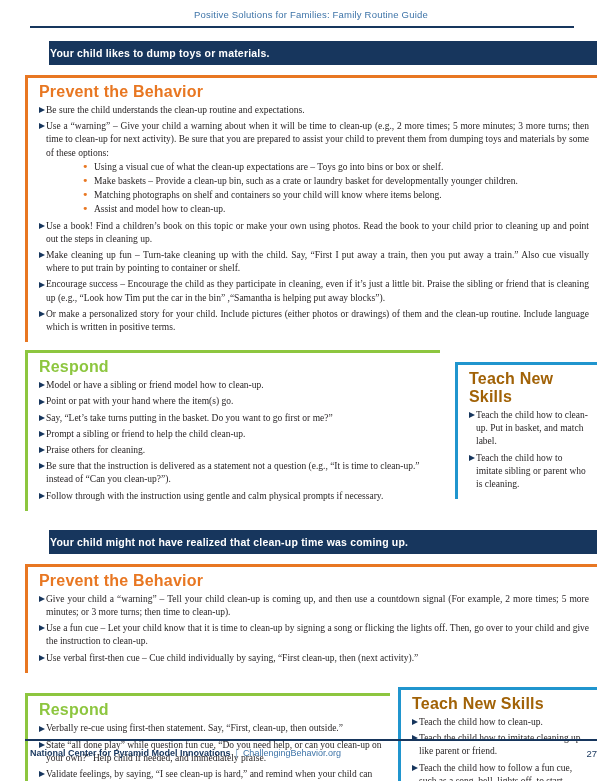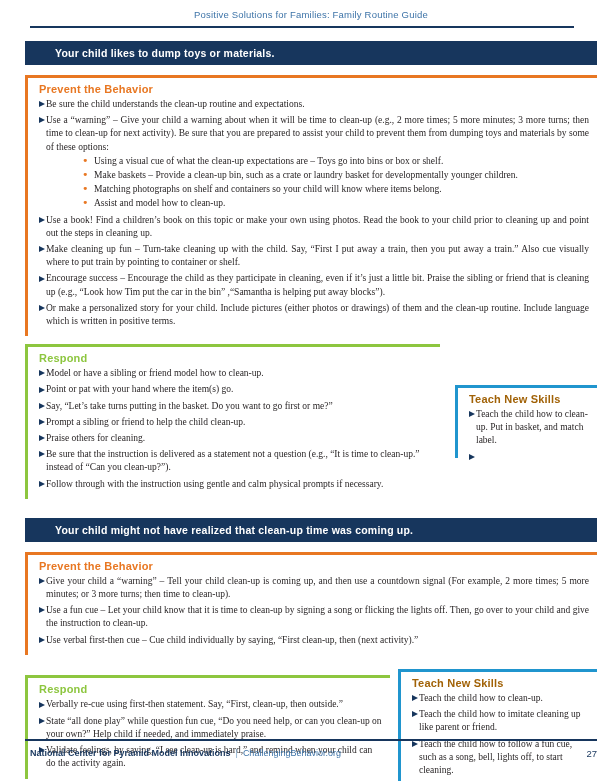--- a/index.html
+++ b/index.html
@@ -15,28 +15,28 @@
   .doc-header-title{
     text-align:center;font-family:"Liberation Sans",sans-serif;
     font-size:9.5px;color:#3e74a8;letter-spacing:.2px;
   }
   .doc-header-rule{height:2px;background:#17365d;margin:6px 0 0 5px;width:544px;}
 
   
   .banner{
     background:#17365d;color:#ffffff;height:24px;line-height:24px;
     font-family:"Liberation Sans",sans-serif;font-weight:bold;font-size:10.5px;
-    padding-left:30px;letter-spacing:.2px;
+    padding-left:1px;letter-spacing:.2px;margin-left:24px;
   }
   .banner-1{margin-top:13px;}
   .banner-2{margin-top:19px;}
 
   
   .box{border-top:3px solid;border-left:3px solid;padding:4px 8px 8px 11px;box-sizing:border-box;}
-  .box-title{font-family:"Liberation Sans",sans-serif;font-weight:bold;font-size:11px;margin:1px 0 3px 0;letter-spacing:.2px;}
+  .box-title{font-family:"Liberation Sans",sans-serif;font-weight:bold;font-size:16px;margin:1px 0 3px 0;letter-spacing:.2px;}
   .prevent{border-color:#e87722;margin-top:10px;}
   .prevent .box-title{color:#e87722;}
   .respond{border-color:#8dc63f;}
   .respond .box-title{color:#8dc63f;}
   .teach{border-color:#2095ce;}
   .teach .box-title{color:#a16207;}
 
   .row{display:flex;align-items:center;}
   .row-1{margin-top:8px;}
   .row-1 .respond{width:415px;margin-right:15px;}
@@ -167,20 +167,21 @@
     </div>
     <div class="box teach">
       <div class="box-title">Teach New Skills</div>
       <ul class="blist">
           <li>
             <span class="tri"></span>
             <span class="li-text">Teach the child how to clean-up. Put in basket, and match label.</span>
           </li>
           <li>
             <span class="tri"></span>
+            <span class="li-text">Teach the child how to imitate sibling or parent who is cleaning.</span>
           </li>
         </ul>
     </div>
   </div>
 
   <div class="banner banner-2">Your child might not have realized that clean-up time was coming up.</div>
 
   <div class="box prevent">
     <div class="box-title">Prevent the Behavior</div>
     <ul class="blist">

